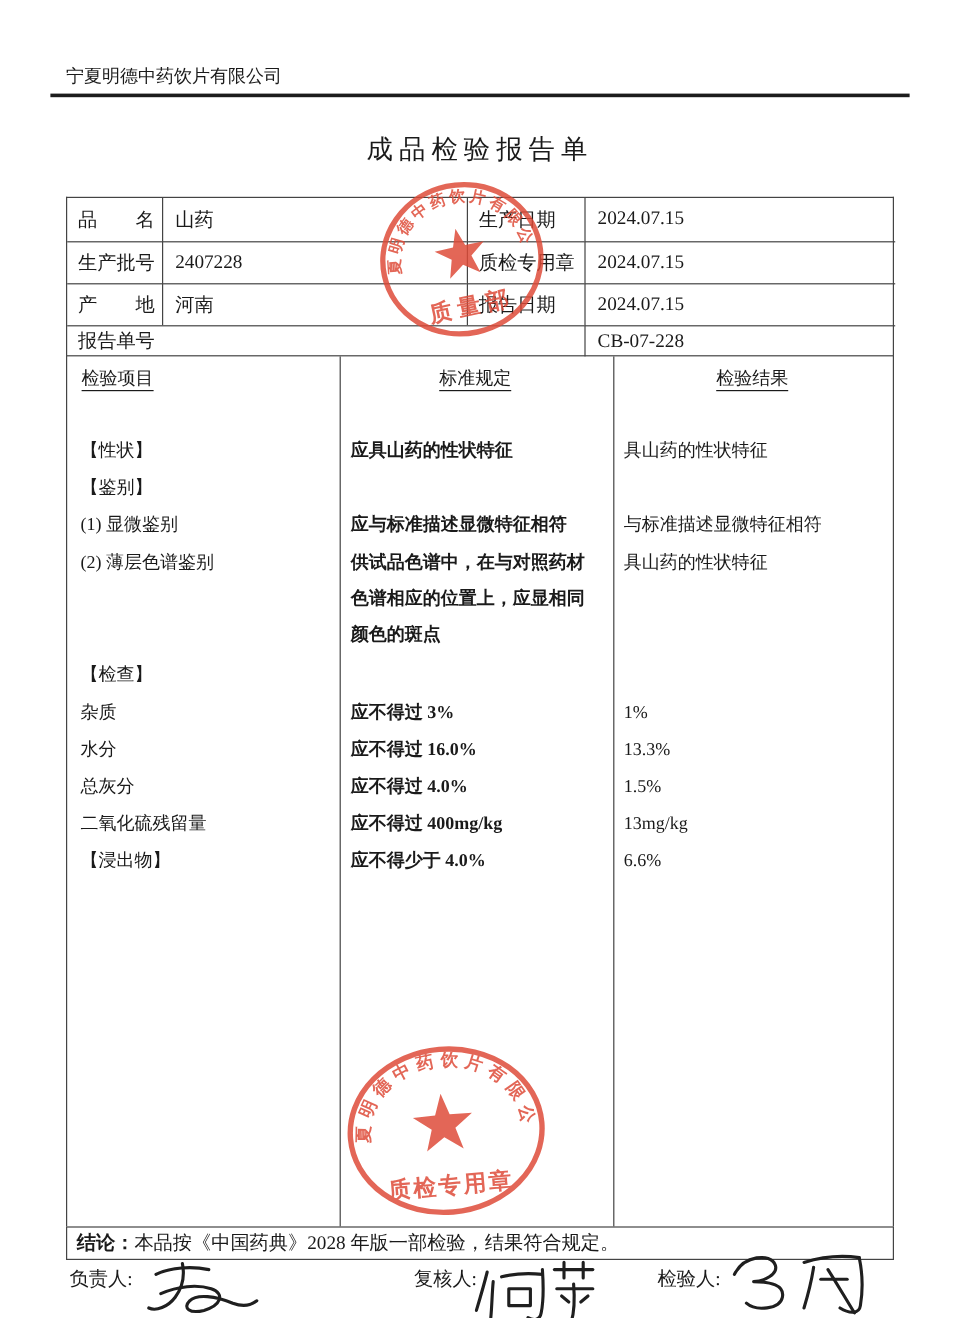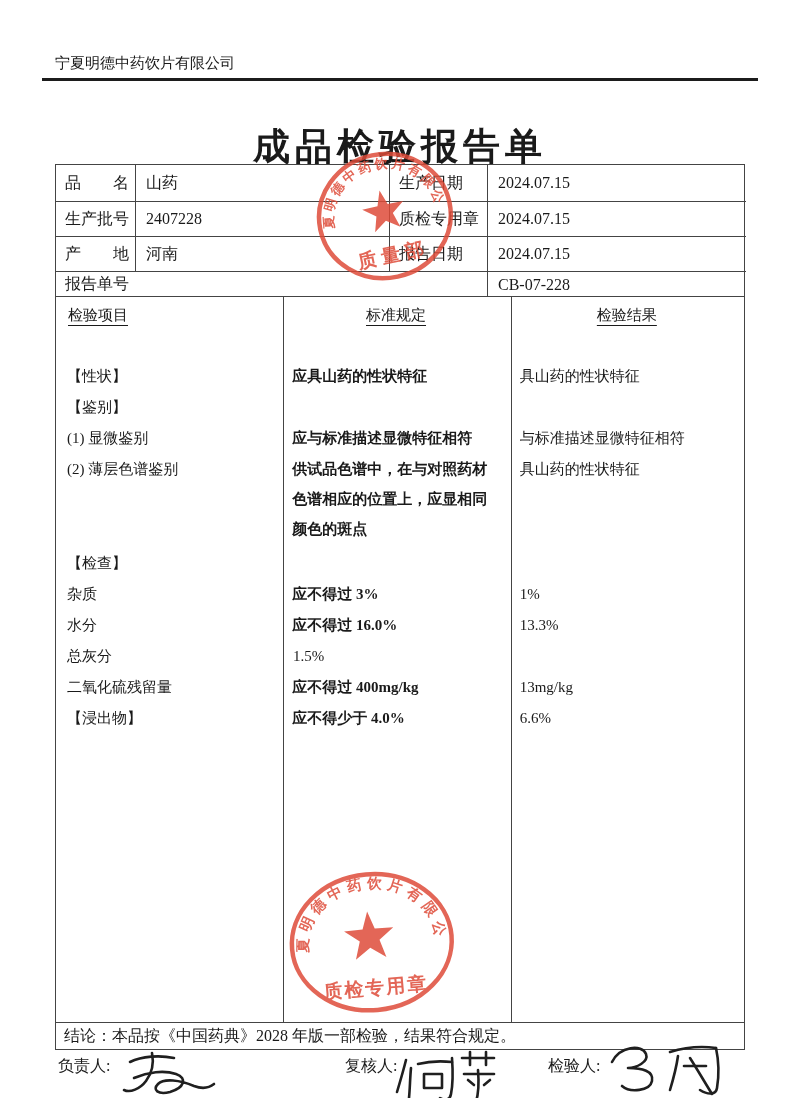--- a/index.html
+++ b/index.html
@@ -12,22 +12,22 @@
     margin-top:24px;
   }
   
   .letterhead {
     position:absolute; top:30px; left:55px; width:690px;
     display:flex; justify-content:space-between; font-size:15px;
   }
   .headrule { position:absolute; top:54px; left:42px; width:716px; height:3px; background:#1c1c1c; }
   
   .doc-title {
-    position:absolute; top:98px; left:0; width:100%;
-    text-align:center; font-size:37px; font-weight:bold; letter-spacing:5px;
+    position:absolute; top:86px; left:0; width:100%;
+    text-align:center; font-size:22px; font-weight:normal; letter-spacing:5px;
   }
   
   .info-table {
     position:absolute; top:140px; left:55px; width:690px; height:132px;
     display:grid; grid-template-columns:79px 254px 98px 259px;
     grid-template-rows:36px 35px 35px 26px;
     border:1px solid #444; border-bottom:none; font-size:16px;
   }
   .info-table .cell { border-left:1px solid #444; border-top:1px solid #444; display:flex; align-items:center; padding-left:10px; overflow:hidden; }
   .info-table .cell.first-col { border-left:none; }
@@ -52,21 +52,21 @@
   .band .c1 { width:227px; padding-left:11px; }
   .band .c2 { width:228px; padding-left:10px; padding-right:8px;font-weight:bold; }
   .band .c3 { width:235px; padding-left:10px; }
   .band.multi { line-height:30px; }
   .band.gap { margin-top:4px; }
   
   .conclusion {
     position:absolute; top:998px; left:55px; width:690px; height:28px;
     border:1px solid #444; display:flex; align-items:center; padding-left:8px; font-size:16px;
   }
-  .conclusion .c-label { font-weight:normal; }
+  .conclusion .c-label { font-weight:bold; }
   
   .sig-label { position:absolute; font-size:16px; top:1032px; }
   .sig-label.s1 { left:58px; } .sig-label.s2 { left:345px; } .sig-label.s3 { left:548px; }
   .sig-svg { position:absolute; }
   .sig-svg path { stroke:#1f1f1f; stroke-width:2.6; fill:none; stroke-linecap:round; stroke-linejoin:round; }
   .sig1 { left:112px; top:1022px; }
   .sig2 { left:390px; top:1024px; }
   .sig3 { left:600px; top:1014px; }
   
   .stamp { position:absolute; opacity:.84; z-index:5; }
@@ -150,20 +150,21 @@
         <div class="c2">应不得过 3%</div>
         <div class="c3">1%</div>
       </div>
       <div class="band">
         <div class="c1">水分</div>
         <div class="c2">应不得过 16.0%</div>
         <div class="c3">13.3%</div>
       </div>
       <div class="band">
         <div class="c1">总灰分</div>
+        <div class="c2">应不得过 4.0%</div>
         <div class="c3">1.5%</div>
       </div>
       <div class="band">
         <div class="c1">二氧化硫残留量</div>
         <div class="c2">应不得过 400mg/kg</div>
         <div class="c3">13mg/kg</div>
       </div>
       <div class="band">
         <div class="c1">【浸出物】</div>
         <div class="c2">应不得少于 4.0%</div>

